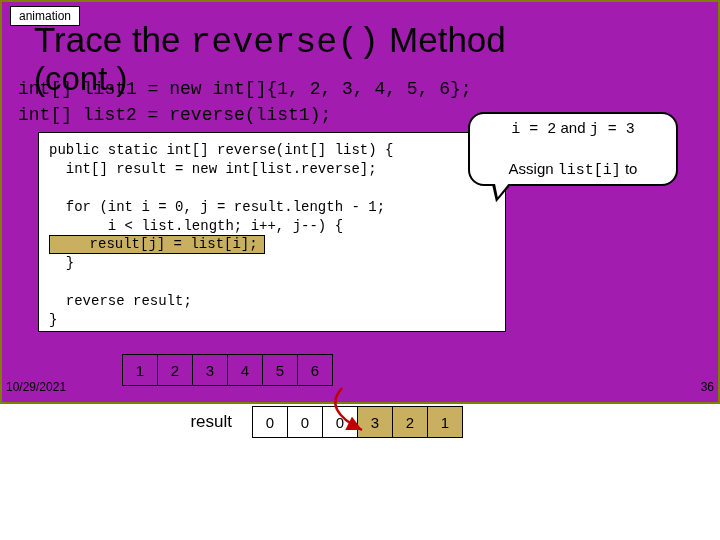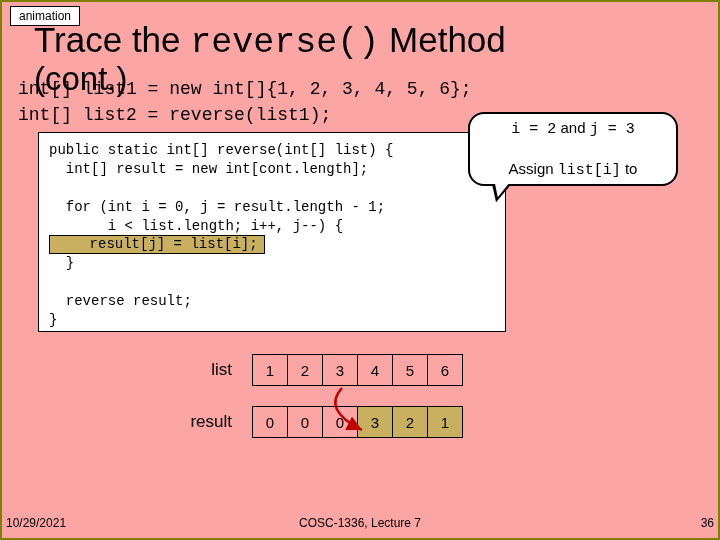--- a/index.html
+++ b/index.html
@@ -6,24 +6,24 @@
   body {
     width: 720px;
     height: 540px;
     background: #fff;
     font-family: "Times New Roman", serif;
     position: relative;
     overflow: hidden;
   }
   .slide {
     width: 720px;
-    height: 540px;
+    height: 404px;
     border: 2px solid #808000;
     position: relative;
-    background: #fca5a5;
+    background: #a21caf;
   }
   .anim-label {
     position: absolute;
     top: 4px;
     left: 8px;
     border: 1px solid #000;
     background: #fff;
     padding: 2px 8px;
     font-family: Arial, sans-serif;
     font-size: 12px;
@@ -205,33 +205,32 @@
       <span class="mono">i = 2</span><span> and </span><span class="mono">j = 3</span>
     </div>
     <div>
       <span>Assign </span><span class="mono">list[i]</span><span> to</span>
     </div>
   </div>
   <div class="callout-tail"></div>
   <div class="callout-tail-inner"></div>
 
   <div class="codebox"><span>public static int[] reverse(int[] list) {</span>
-<span>  int[] result = new int[cont.length];</span>
+<span>  int[] result = new int[list.reverse];</span>
 <span></span>
 <span>  for (int i = 0, j = result.length - 1;</span>
 <span>       i &lt; list.length; i++, j--) {</span>
 <span class="hl">    result[j] = list[i];</span>
 <span>  }</span>
 <span></span>
 <span>  reverse result;</span>
 <span>}</span></div>
 
   <div class="arrays">
     <div class="arr-row">
-      <div class="arr-label">list</div>
       <div class="arr-cells">
         <div class="cell">1</div>
         <div class="cell">2</div>
         <div class="cell">3</div>
         <div class="cell">4</div>
         <div class="cell">5</div>
         <div class="cell">6</div>
       </div>
     </div>
     <div class="arr-row">
@@ -251,17 +250,16 @@
     <defs>
       <marker id="ah" markerWidth="8" markerHeight="8" refX="6" refY="3" orient="auto">
         <path d="M0,0 L6,3 L0,6 Z" fill="#c00000"></path>
       </marker>
     </defs>
     <path d="M 50 8 Q 30 30 70 50" stroke="#c00000" stroke-width="2.5" fill="none" marker-end="url(#ah)"></path>
   </svg>
 
   <div class="footer">
     <span>10/29/2021</span>
-    <span class="center">COSC-1336, Lecture 7</span>
     <span>36</span>
   </div>
 
 </div>
 
 </body></html>

